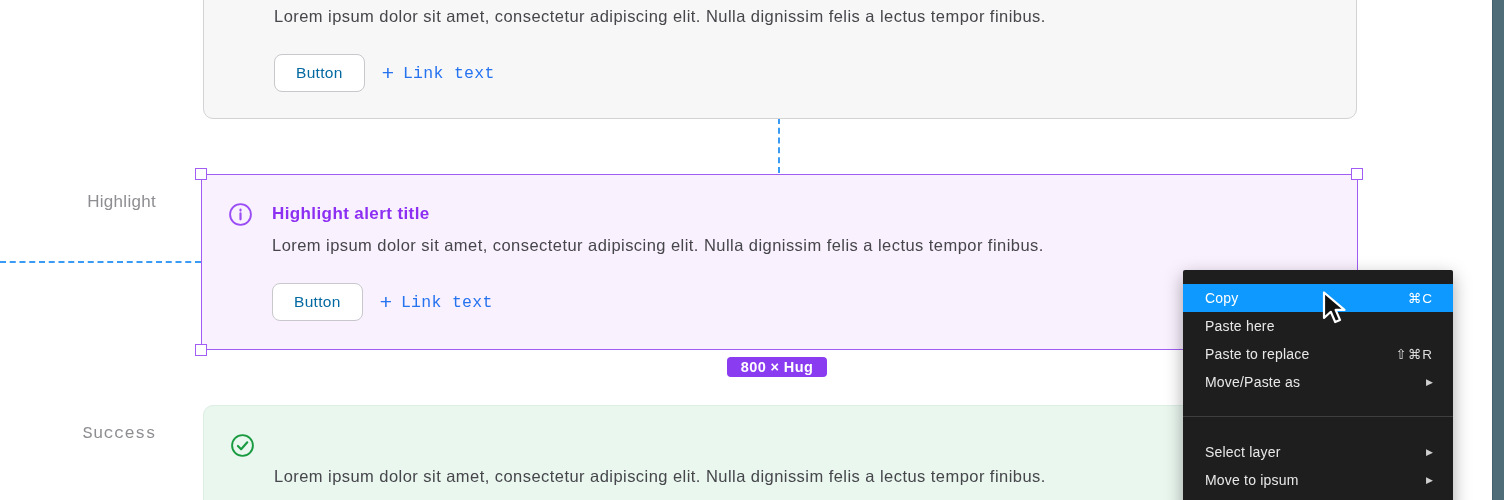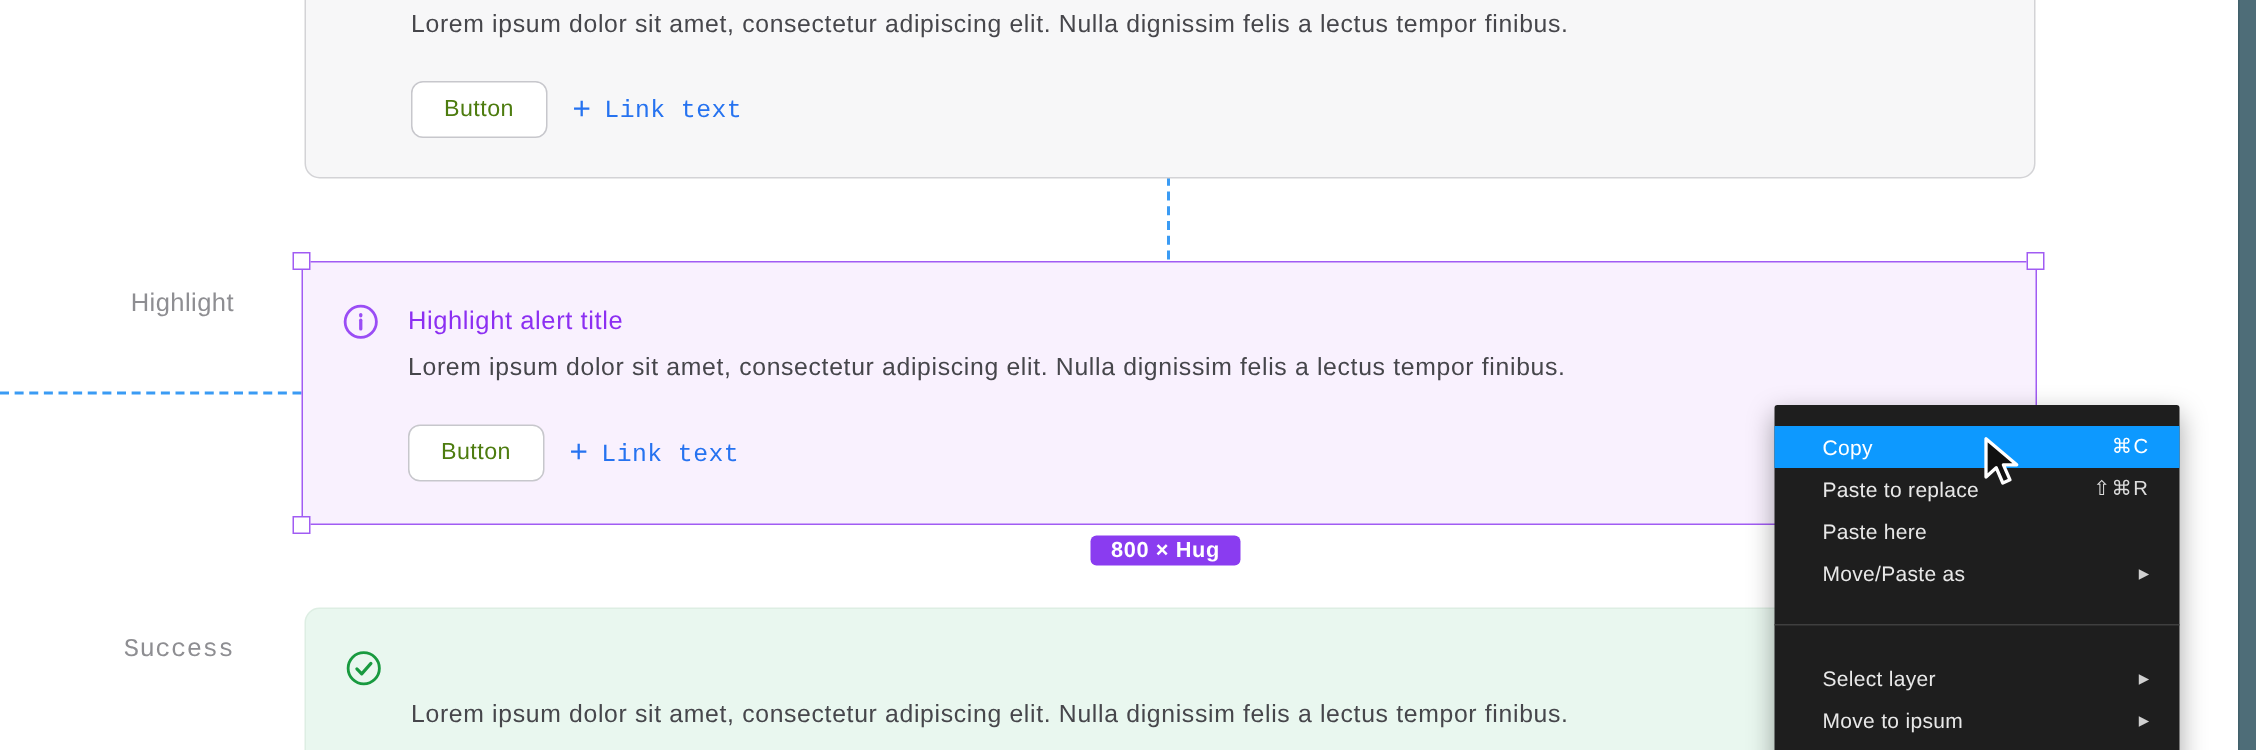--- a/index.html
+++ b/index.html
@@ -33,33 +33,33 @@
   #label-success   { top:424px;font-family:Liberation Mono, monospace; }
 
   
   .alert-card { position:absolute; left:203px; width:1154px; height:176px; border-radius:10px; z-index:2; }
   #neutral-alert  { top:-55px; height:174px; background:#f7f7f8; border:1px solid #d3d3d6; }
   #highlight-alert{ top:174px; left:201px; width:1157px; background:#f9f1fe; border:1.5px solid #a15cf3; border-radius:2px; }
   #success-alert  { top:405px; background:#e9f7ef; border:1px solid #ddeee3; }
 
   .alert-inner { position:relative; width:100%; height:100%; }
   .alert-icon { position:absolute; left:26px; top:27px; width:25px; height:25px; }
-  .alert-title { position:absolute; left:70px; top:29px; font-size:17px; font-weight:normal; letter-spacing:0.4px; }
+  .alert-title { position:absolute; left:70px; top:29px; font-size:17px; font-weight:bold; letter-spacing:0.4px; }
   #highlight-alert .alert-title { color:#8c2ff2; }
   #highlight-alert .alert-icon  { color:#9a4df5; }
   #success-alert  .alert-title { color:#12923c; }
   #success-alert  .alert-icon  { color:#189a3f; }
   .alert-body {
     position:absolute; left:70px; top:61px; font-size:16.5px; color:#46464b;
     letter-spacing:0.45px; white-space:nowrap;
   }
   .alert-actions { position:absolute; left:70px; top:108px; display:flex; align-items:center; gap:17px; }
   .btn {
     height:38px; padding:0 21px; background:#ffffff; border:1px solid #c7c7cc;
-    border-radius:8px; font-size:15.5px; color:#4d7c0f; letter-spacing:0.3px;
+    border-radius:8px; font-size:15.5px; color:#0369a1; letter-spacing:0.3px;
     font-family:inherit; cursor:default;text-align:right;
   }
   .link { display:flex; align-items:center; gap:9px; color:#2673f0; cursor:default; }
   .link .plus { font-size:21px; font-weight:400; line-height:20px; }
   .link .link-label { font-size:16.5px; font-weight:500; letter-spacing:0.3px;font-family:Liberation Mono, monospace; }
 
   
   .handle {
     position:absolute; width:12px; height:12px; background:#ffffff;
     border:1.5px solid #a15cf3; z-index:3;
@@ -74,21 +74,21 @@
   }
 
   
   #context-menu {
     position:absolute; left:1183px; top:270px; width:270px;
     background:#1e1e1e; border-radius:2px; padding:14px 0 40px 0;
     box-shadow:0 6px 18px rgba(0,0,0,0.35); z-index:5;
   }
   .menu-item {
     height:28px; display:flex; align-items:center; justify-content:space-between;
-    padding:0 20px 0 32px; font-size:14px; color:#e8e8e8; letter-spacing:0.2px;
+    padding:0 20px 0 22px; font-size:14px; color:#e8e8e8; letter-spacing:0.2px;
     cursor:default;
   }
   .menu-item.highlighted { background:#0d99ff; color:#ffffff; }
   .menu-shortcut { font-size:13.5px; color:#dcdcdc; letter-spacing:1px; }
   .menu-item.highlighted .menu-shortcut { color:#ffffff; }
   .menu-arrow { font-size:9px; color:#d0d0d0; }
   .menu-separator { height:1px; background:#3f3f3f; margin:20px 0 21px 0; }
 
   
   #cursor { position:absolute; left:1322px; top:291px; z-index:6; }
@@ -163,25 +163,25 @@
       <div class="alert-body">Lorem ipsum dolor sit amet, consectetur adipiscing elit. Nulla dignissim felis a lectus tempor finibus.</div>
     </div>
   </div>
 
   <div id="context-menu">
     <div class="menu-item highlighted">
       <span>Copy</span>
       <span class="menu-shortcut">⌘C</span>
     </div>
     <div class="menu-item">
+      <span>Paste here</span>
+    </div>
+    <div class="menu-item">
       <span>Paste to replace</span>
       <span class="menu-shortcut">⇧⌘R</span>
-    </div>
-    <div class="menu-item">
-      <span>Paste here</span>
     </div>
     <div class="menu-item">
       <span>Move/Paste as</span>
       <span class="menu-arrow">▶</span>
     </div>
     <div class="menu-separator"></div>
     <div class="menu-item">
       <span>Select layer</span>
       <span class="menu-arrow">▶</span>
     </div>

